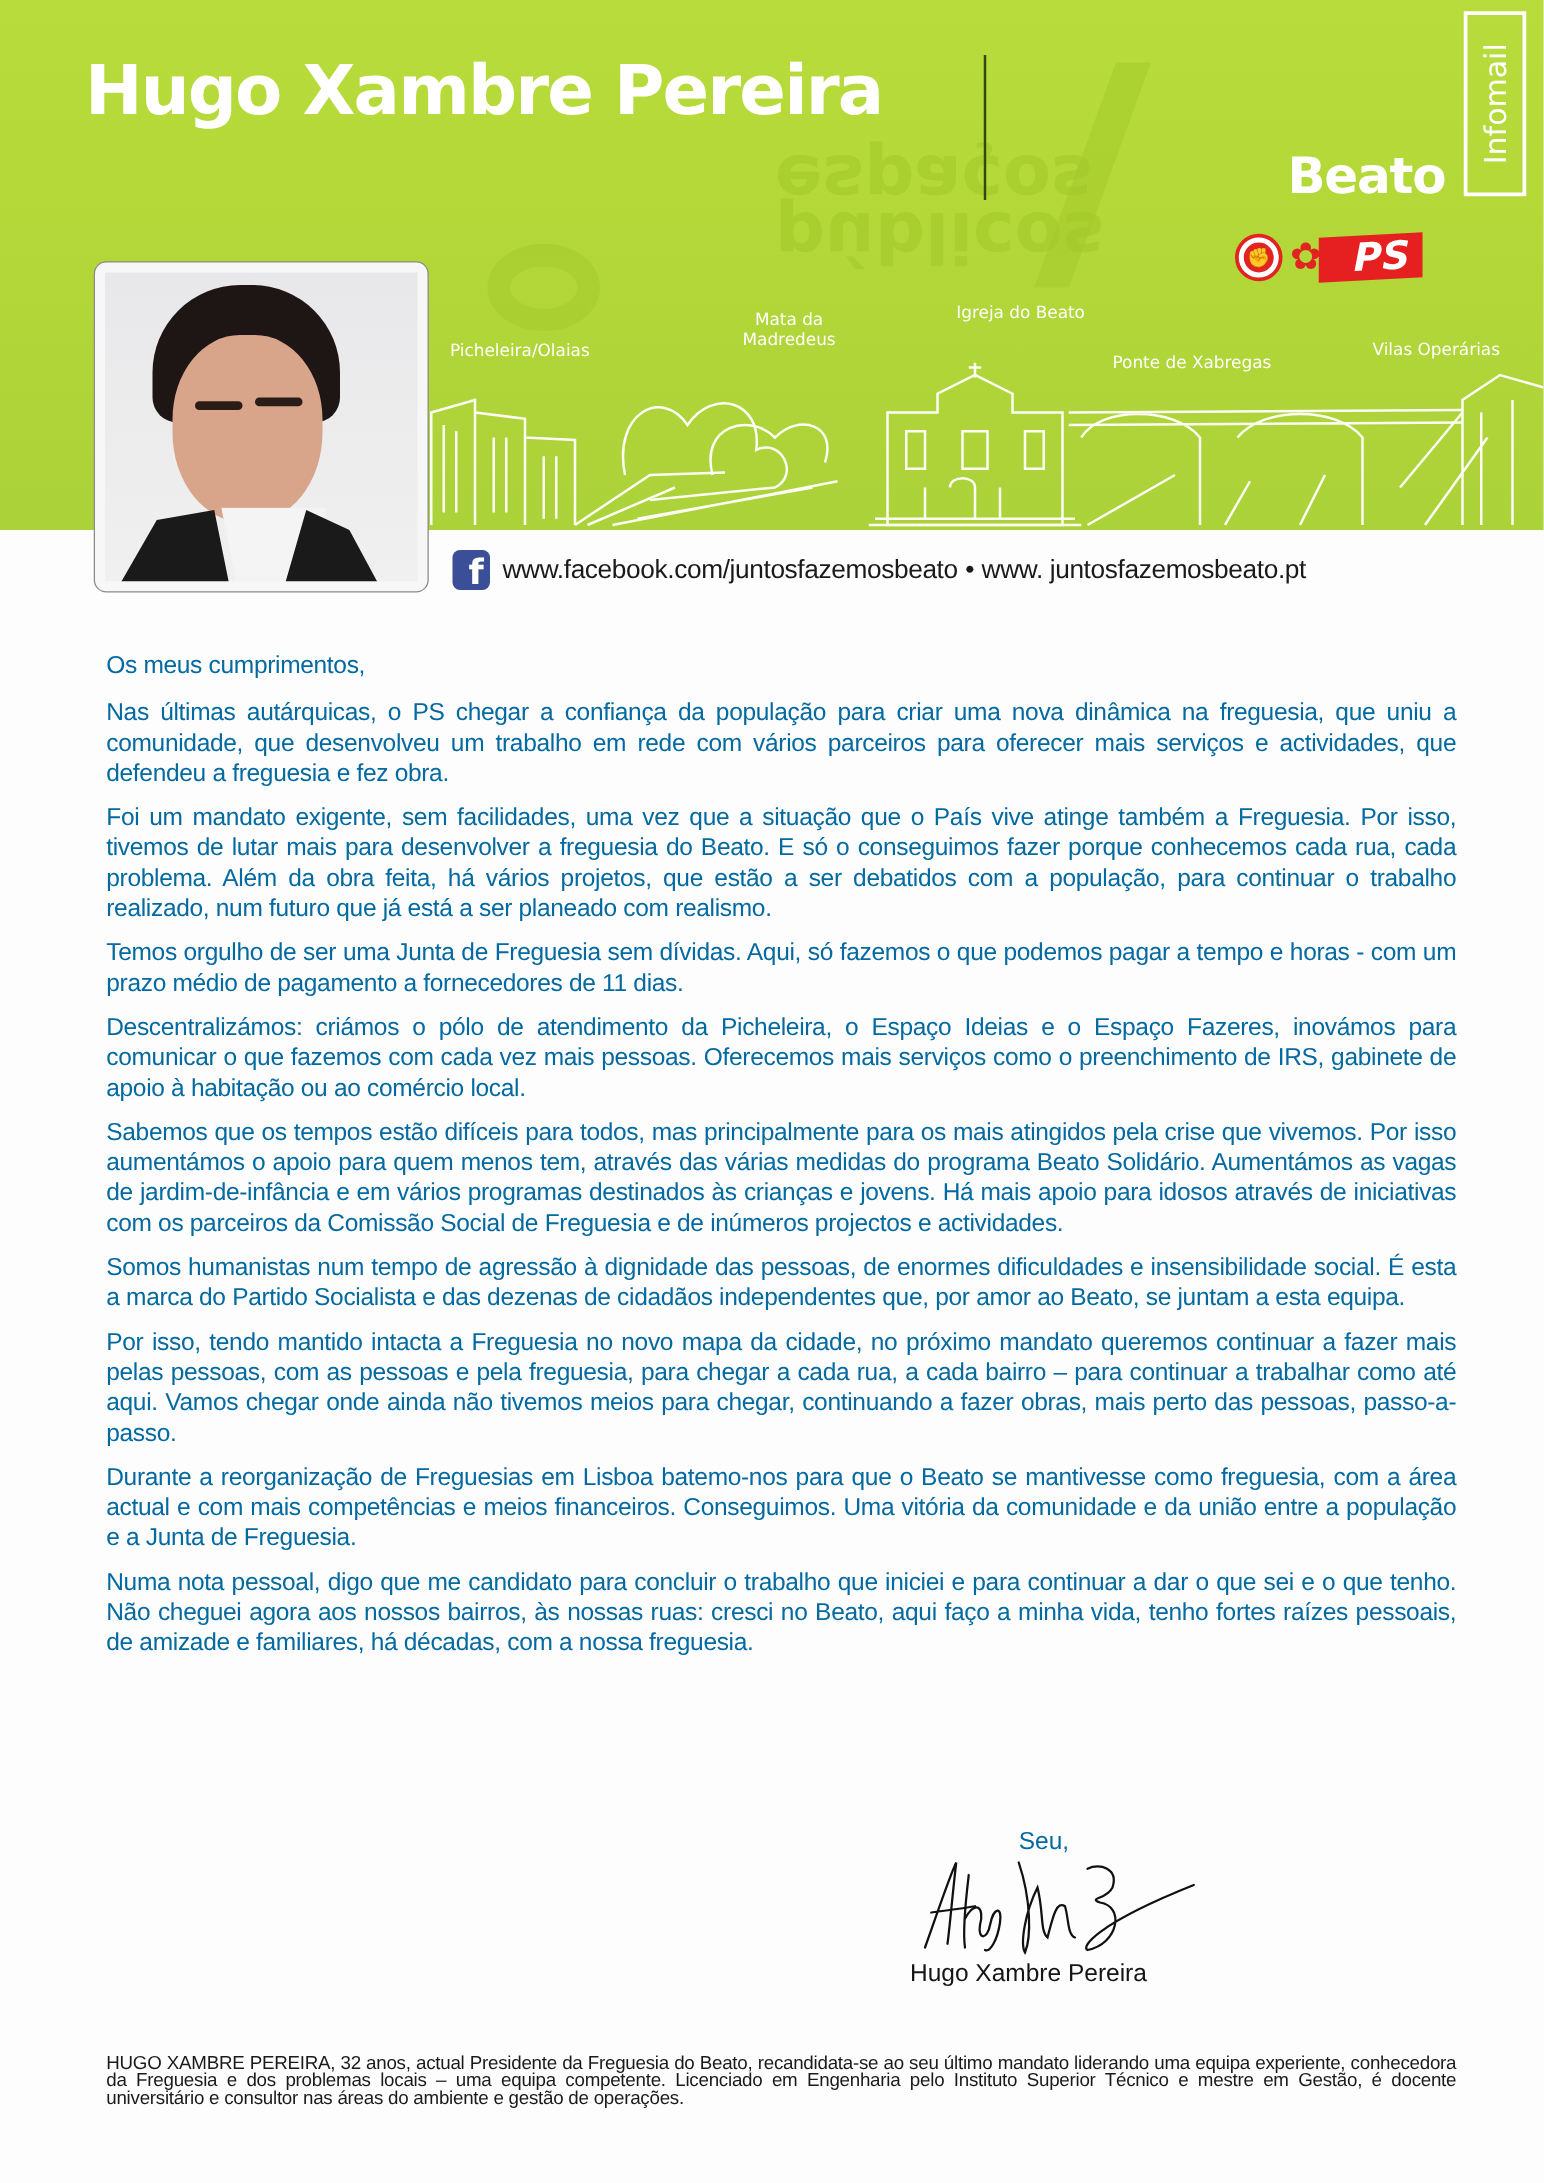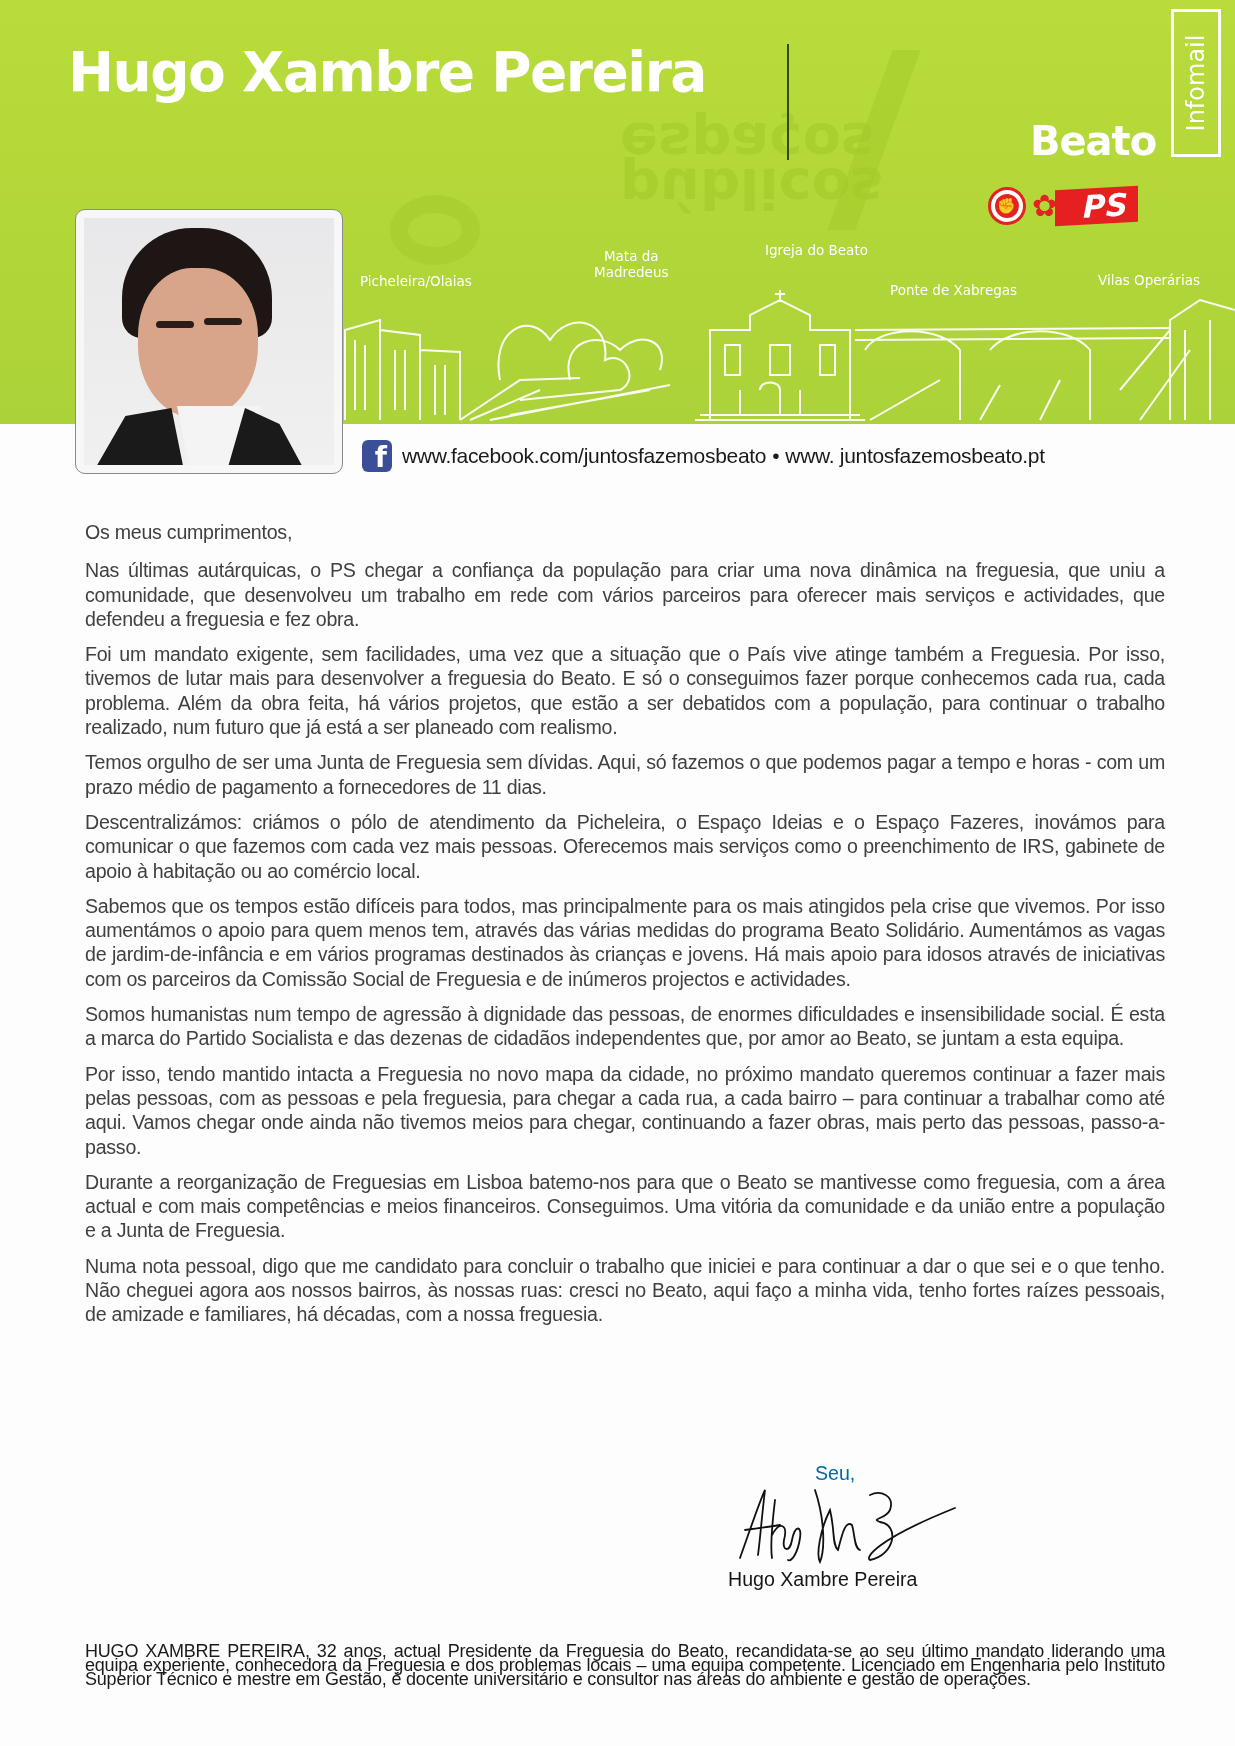--- a/index.html
+++ b/index.html
@@ -101,36 +101,36 @@
   .fb-icon {
     width: 30px; height: 32px; border-radius: 6px; background: #3b4e98;
     color: #fff; font-weight: bold; font-size: 28px; line-height: 36px; text-align: right;
     padding-right: 5px; overflow: hidden; font-family: "DejaVu Sans", sans-serif;
   }
   .links-text { font-size: 21px; color: #1a1a1a; letter-spacing: -0.3px; white-space: nowrap; }
   .sep { margin: 0 6px; }
 
   .body-text {
     position: absolute; left: 85px; top: 520px; width: 1080px;
-    font-size: 19.6px; line-height: 24.3px; color: #404040; letter-spacing: -0.25px;
+    font-size: 19.6px; line-height: 24.3px; color: #0369a1; letter-spacing: -0.25px;
   }
   .body-text p { margin-bottom: 11px; text-align: justify; }
   .greeting { margin-bottom: 14px !important; }
 
   .signoff {
     position: absolute; left: 815px; top: 1462px; font-size: 19.6px; color: #0369a1;
   }
   .signature { position: absolute; left: 720px; top: 1480px; width: 240px; height: 85px; }
   .signer {
     position: absolute; left: 728px; top: 1568px; font-size: 19.6px; color: #151515;
   }
 
   .bio {
     position: absolute; left: 85px; top: 1644px; width: 1080px;
-    font-size: 18px; line-height: 14.2px; color: #1a1a1a; letter-spacing: -0.2px; text-align: justify;
+    font-size: 15px; line-height: 14.2px; color: #1a1a1a; letter-spacing: -0.2px; text-align: justify;
   }
 </style>
 </head>
 <body>
 
 <div class="header">
   <div class="wm-big-a"></div>
   <div class="wm-circle"></div>
   <div class="watermark wm-espacos">espaços</div>
   <div class="watermark wm-publicos">públicos</div>

